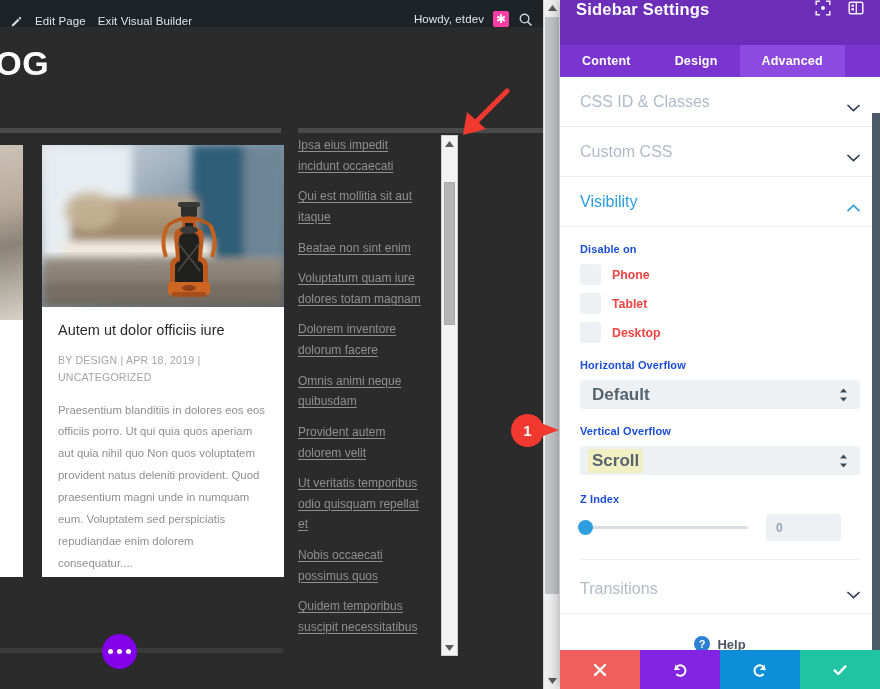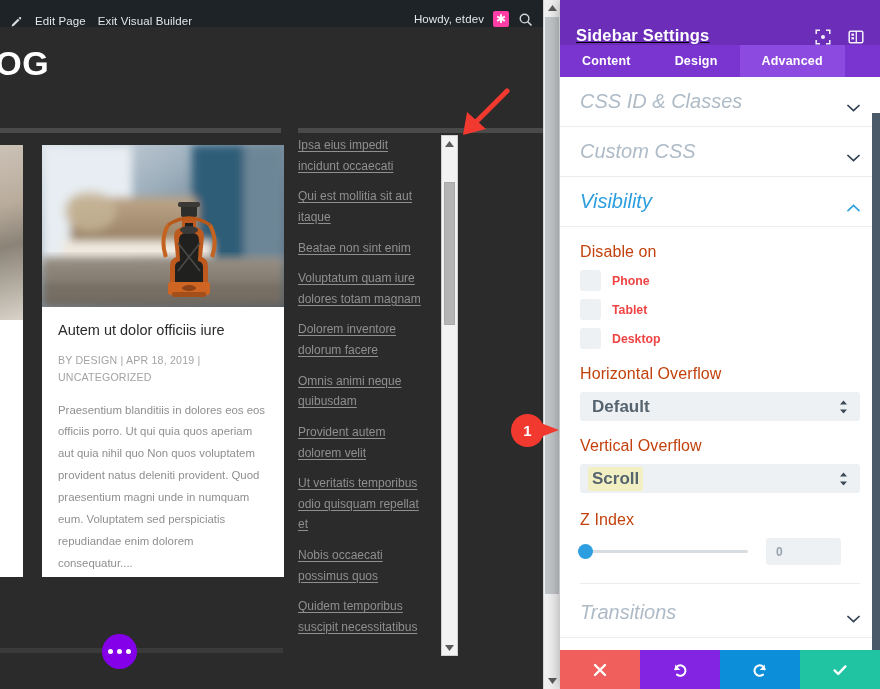--- a/index.html
+++ b/index.html
@@ -136,23 +136,22 @@
     background: #c3c6c9;
   }
 
   
   .panel {
     position: absolute; left: 560px; top: 0; width: 320px; height: 689px;
     background: #ffffff; overflow: hidden;
     box-shadow: 0 0 14px rgba(0,0,0,.35);
   }
   .panel-head {
-    height: 45px; background: #6c2eb9; display: flex; align-items: flex-end;
+    height: 45px; background: #6c2eb9; display: flex; align-items: flex-start;
     padding: 0 16px;
-    text-decoration: underline;
   }
   .panel-title { color: #fff; font-size: 16.5px; font-weight: 700; letter-spacing: .2px; }
   .panel-head-icons { margin-left: auto; display: flex; align-items: center; gap: 17px; }
   .ph-ic { width: 16px; height: 16px; opacity: .93; }
 
   .tabs { height: 32px; background: #7a35d0; display: flex; }
   .tab {
     flex: 0 0 auto; padding: 0 22px; height: 32px;
     display: flex; align-items: center; justify-content: center;
     color: #ffffff; font-size: 12.5px; font-weight: 700; letter-spacing: .2px;
@@ -160,27 +159,27 @@
   .tab.active { background: #8d4ae0; }
 
   .panel-body {
     position: absolute; left: 0; top: 77px; right: 0; bottom: 39px;
     background: #fff; overflow: hidden;
   }
   .toggle-row {
     height: 50px; display: flex; align-items: center;
     padding: 0 20px; border-bottom: 1px solid #eaedf0;
   }
-  .toggle-row .tlabel { font-size: 20px; color: #aebbc7; font-weight: 400; font-style: italic; }
+  .toggle-row .tlabel { font-size: 16px; color: #aebbc7; font-weight: 400; }
   .toggle-row.open .tlabel { color: #2d9fe0; }
   .chev { margin-left: auto; width: 13px; height: 8px; }
 
   .section { padding: 16px 20px 4px 20px; }
   .fieldlabel {
-    font-size: 16px; color: #c2410c; font-weight: 400; letter-spacing: .1px;
+    font-size: 11px; color: #1d4ed8; font-weight: 700; letter-spacing: .1px;
     margin-bottom: 9px;
   }
   .checkrow { display: flex; align-items: center; gap: 11px; margin-bottom: 8px; }
   .checkbox {
     width: 21px; height: 21px; background: #eef1f4; border-radius: 3px; flex: 0 0 auto;
   }
   .checkrow span { font-size: 12.3px; color: #ef4444; font-weight: 700; }
 
   .select {
     position: relative; height: 29px; background: #eef1f4; border-radius: 3px;

